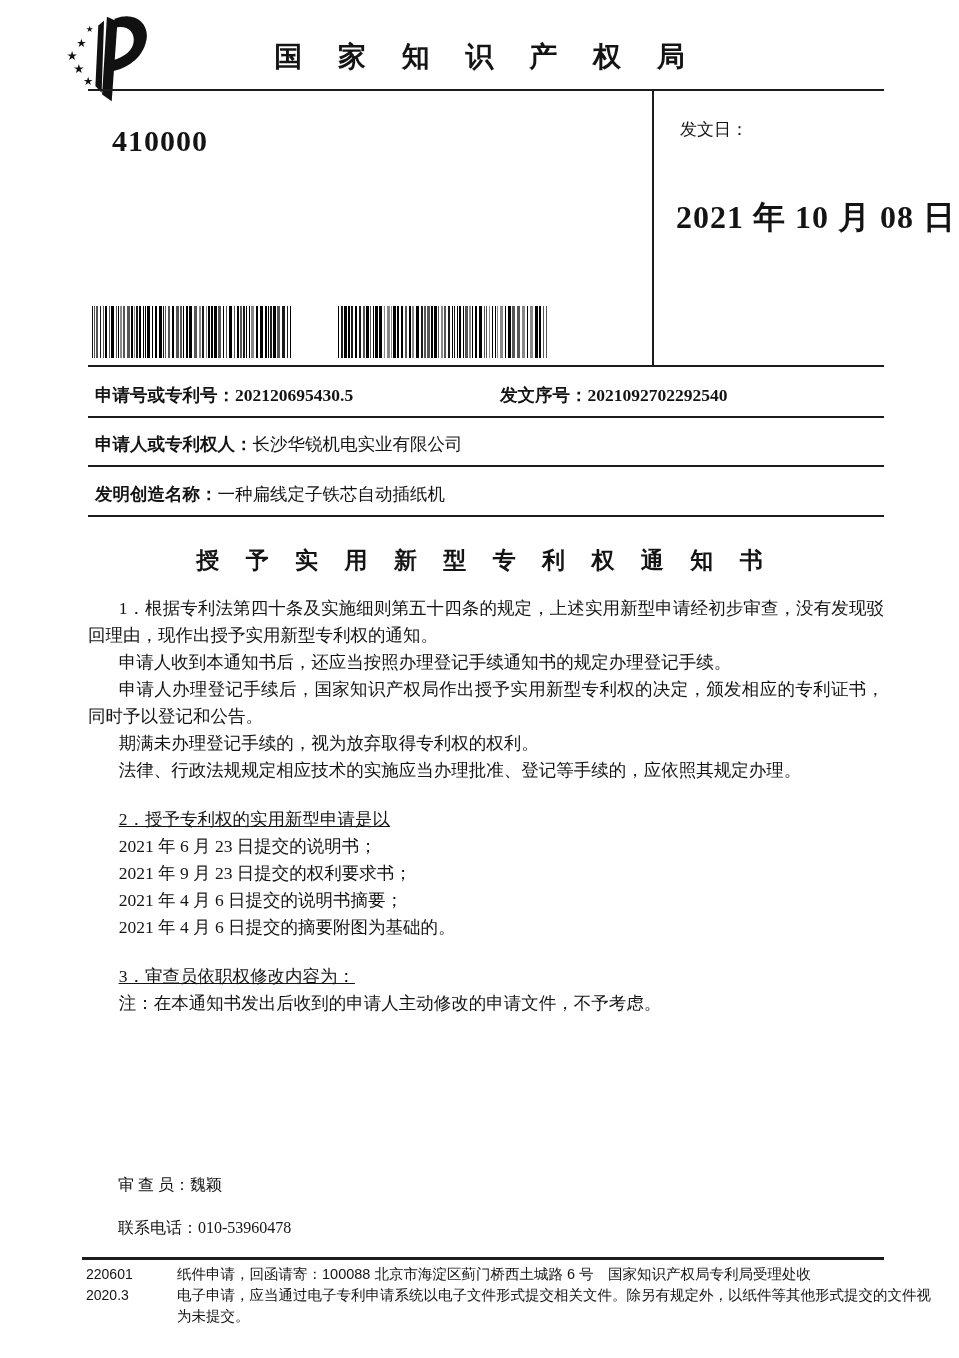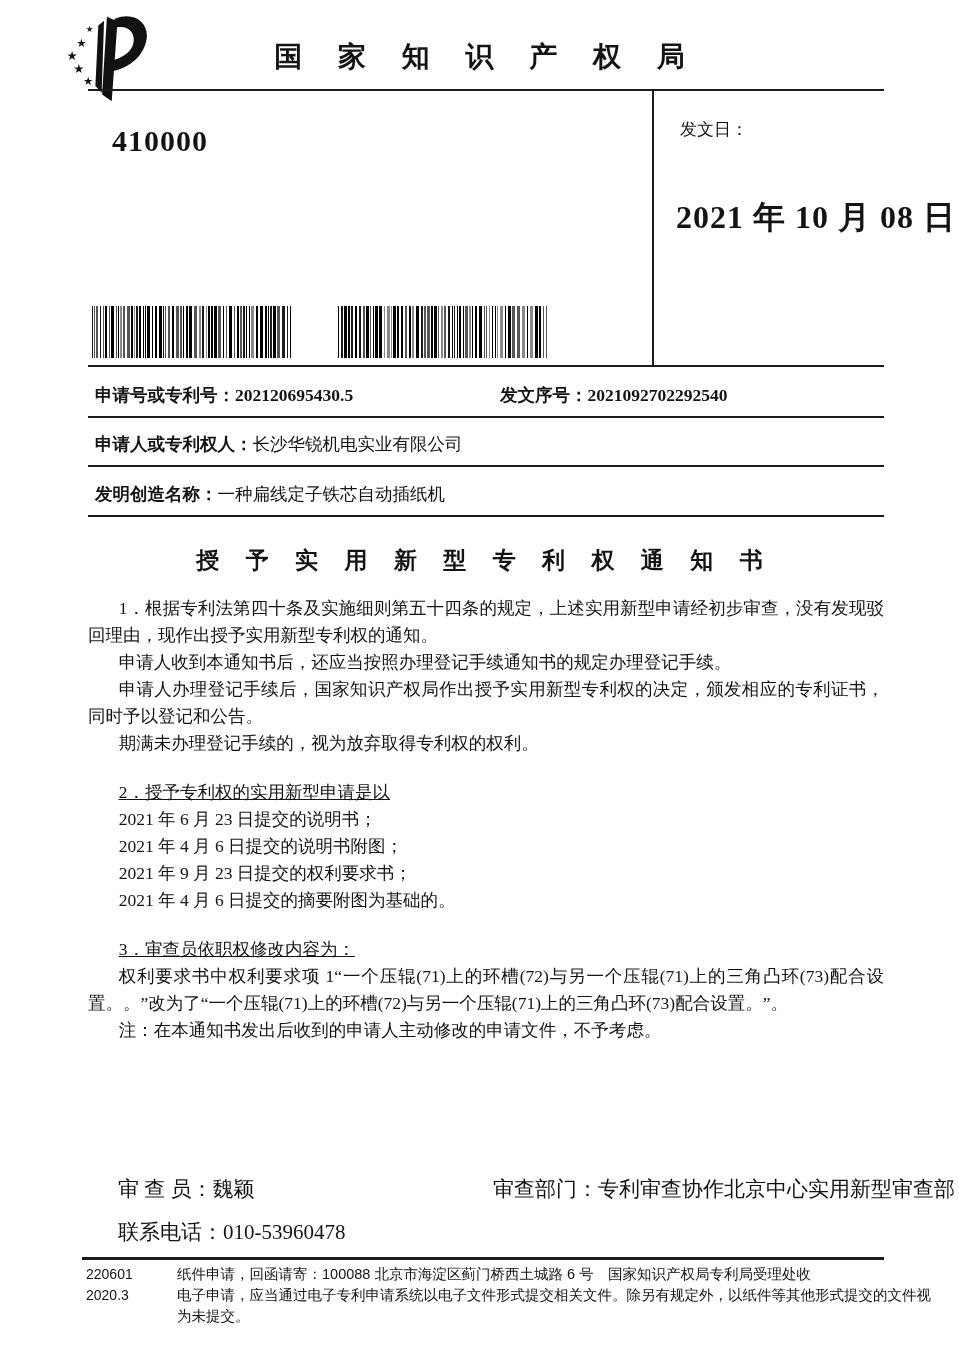--- a/index.html
+++ b/index.html
@@ -34,21 +34,21 @@
 
   
   .notice-title{top:545px;left:0;width:100%;text-align:center;font-size:23px;font-weight:bold;
                 letter-spacing:10px;text-indent:10px;}
   .body-text{top:595px;left:88px;width:796px;font-size:17.5px;line-height:27px;text-align:justify;}
   .body-text p{margin:0;}
   .indent{text-indent:1.75em;}
   .gap-above{margin-top:22px !important;text-decoration:underline;}
 
   
-  .exam{font-size:21px;white-space:nowrap;}
+  .exam{font-size:16px;white-space:nowrap;}
 
   
   .foot-rule{top:1257px;left:82px;width:802px;height:3px;}
   .foot-codes{top:1264px;left:86px;font-size:14px;line-height:21px;}
   .foot-text{top:1264px;left:177px;width:760px;font-size:14.5px;line-height:21px;}
   .foot-text p{margin:0;}
 </style>
 </head>
 <body>
 
@@ -337,35 +337,32 @@
     <b>申请人或专利权人：</b><span>长沙华锐机电实业有限公司</span>
   </div>
 
   <div class="abs notice-title sans">授 予 实 用 新 型 专 利 权 通 知 书</div>
 
   <div class="abs body-text">
     <p class="indent">1．根据专利法第四十条及实施细则第五十四条的规定，上述实用新型申请经初步审查，没有发现驳回理由，现作出授予实用新型专利权的通知。</p>
     <p class="indent">申请人收到本通知书后，还应当按照办理登记手续通知书的规定办理登记手续。</p>
     <p class="indent">申请人办理登记手续后，国家知识产权局作出授予实用新型专利权的决定，颁发相应的专利证书，同时予以登记和公告。</p>
     <p class="indent">期满未办理登记手续的，视为放弃取得专利权的权利。</p>
+    <p class="indent">法律、行政法规规定相应技术的实施应当办理批准、登记等手续的，应依照其规定办理。</p>
     <p class="indent gap-above">2．授予专利权的实用新型申请是以</p>
     <p class="indent">2021 年 6 月 23 日提交的说明书；</p>
-    <p class="indent">2021 年 4 月 6 日提交的说明书附图；</p>
     <p class="indent">2021 年 9 月 23 日提交的权利要求书；</p>
+    <p class="indent">2021 年 4 月 6 日提交的说明书摘要；</p>
     <p class="indent">2021 年 4 月 6 日提交的摘要附图为基础的。</p>
     <p class="indent gap-above">3．审查员依职权修改内容为：</p>
-    <p class="indent">权利要求书中权利要求项 1“一个压辊(71)上的环槽(72)与另一个压辊(71)上的三角凸环(73)配合设置。。”改为了“一个压辊(71)上的环槽(72)与另一个压辊(71)上的三角凸环(73)配合设置。”。</p>
     <p class="indent">注：在本通知书发出后收到的申请人主动修改的申请文件，不予考虑。</p>
   </div>
 
   <div class="abs exam" style="top:1175px;left:118px;">
     <span>审 查 员：</span><span>魏颖</span>
-  </div>
-  <div class="abs exam" style="top:1175px;left:493px;">
-    <span>审查部门：</span><span>专利审查协作北京中心实用新型审查部</span>
   </div>
   <div class="abs exam" style="top:1218px;left:118px;">
     <span>联系电话：</span><span>010-53960478</span>
   </div>
 
   <div class="rule foot-rule"></div>
   <div class="abs foot-codes sans">
     <div>220601</div>
     <div>2020.3</div>
   </div>

